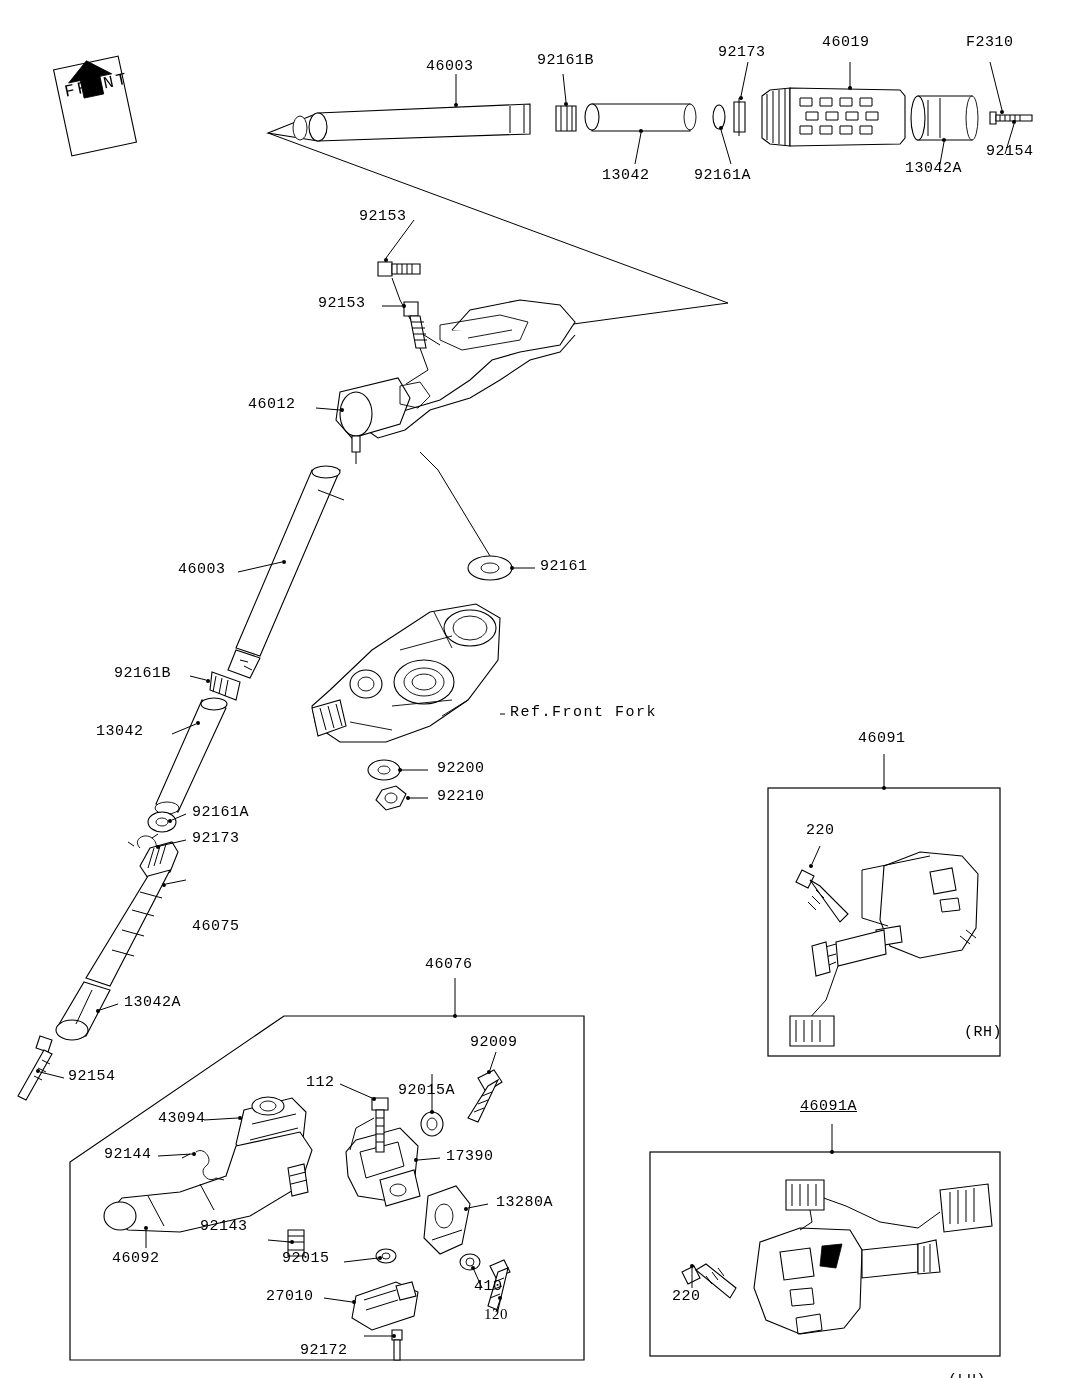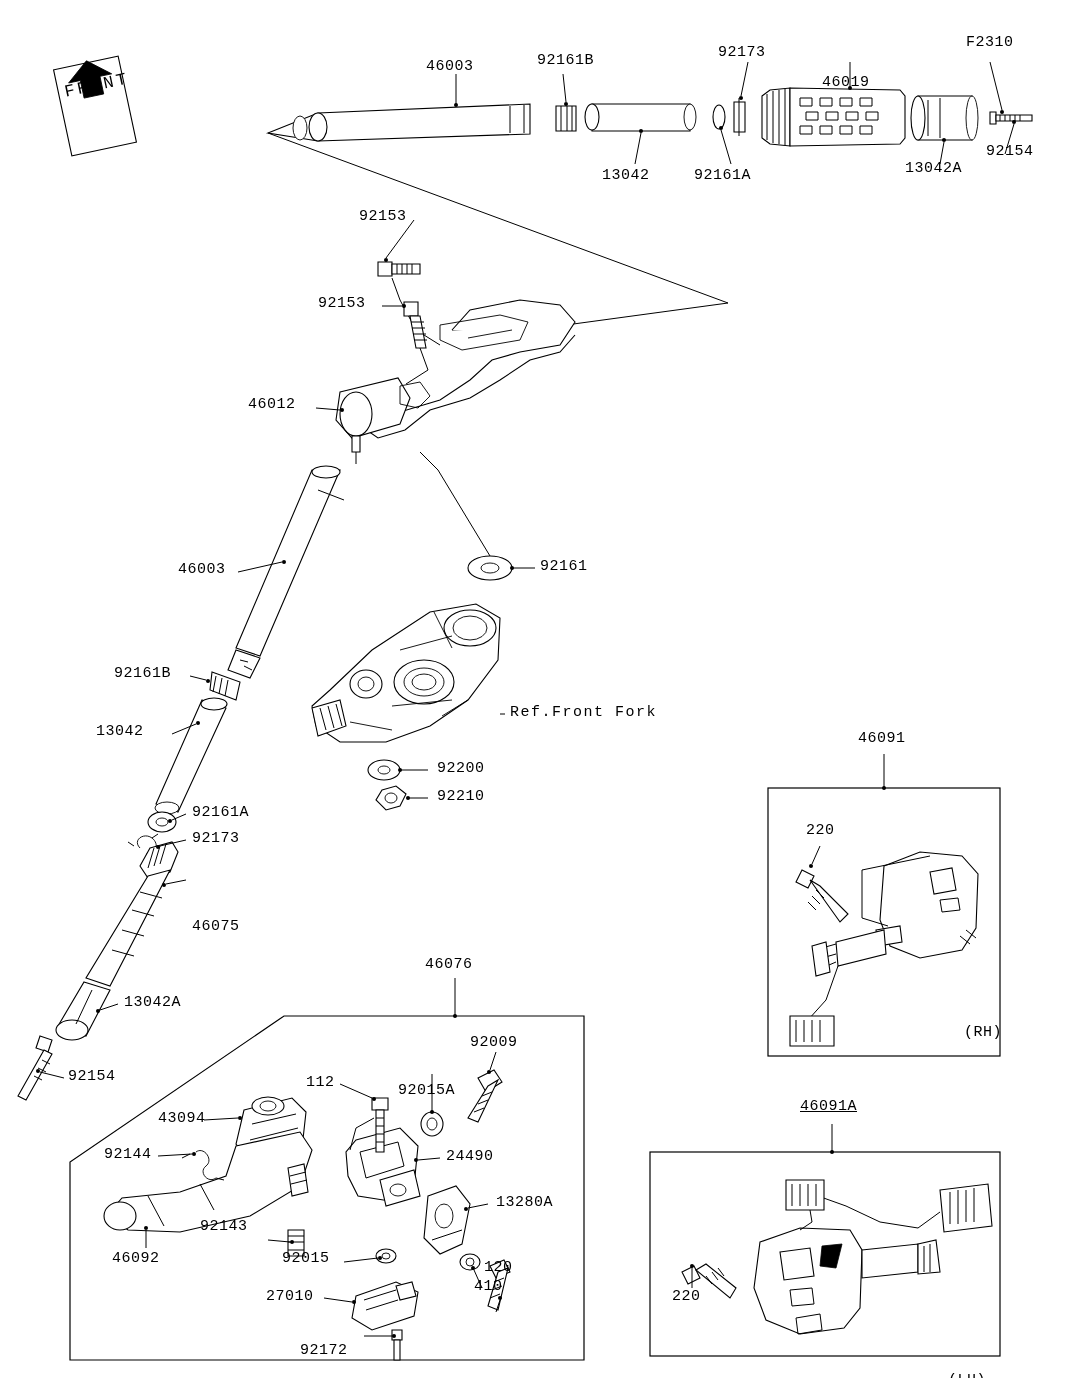--- a/index.html
+++ b/index.html
@@ -413,21 +413,21 @@
       <circle class="pt" cx="354" cy="1302" r="2"></circle>
     <path class="ln" d="M364,1336 L392,1336"></path>
       <circle class="pt" cx="394" cy="1336" r="2"></circle>
   </svg>
 
   <div class="lbl" style="left:64px; top:76px; transform:rotate(-12deg); letter-spacing:3px; font-size:17px;">FRONT</div>
 
   <div class="lbl" style="left:426px; top:58px;">46003</div>
   <div class="lbl" style="left:537px; top:52px;">92161B</div>
   <div class="lbl" style="left:718px; top:44px;">92173</div>
-  <div class="lbl" style="left:822px; top:34px;margin-top:40px;">46019</div>
+  <div class="lbl" style="left:822px; top:34px;">46019</div>
   <div class="lbl" style="left:966px; top:34px;">F2310</div>
   <div class="lbl" style="left:602px; top:167px;">13042</div>
   <div class="lbl" style="left:694px; top:167px;">92161A</div>
   <div class="lbl" style="left:905px; top:160px;">13042A</div>
   <div class="lbl" style="left:986px; top:143px;">92154</div>
 
   <div class="lbl" style="left:359px; top:208px;">92153</div>
   <div class="lbl" style="left:318px; top:295px;">92153</div>
   <div class="lbl" style="left:248px; top:396px;">46012</div>
   <div class="lbl" style="left:178px; top:561px;">46003</div>
@@ -450,23 +450,23 @@
   <div class="lbl" style="left:800px; top:1098px;text-decoration:underline;">46091A</div>
   <div class="lbl" style="left:672px; top:1288px;">220</div>
   <div class="lbl" style="left:948px; top:1324px;margin-top:48px;">(LH)</div>
 
   <div class="lbl" style="left:425px; top:956px;">46076</div>
   <div class="lbl" style="left:470px; top:1034px;">92009</div>
   <div class="lbl" style="left:398px; top:1082px;">92015A</div>
   <div class="lbl" style="left:306px; top:1074px;">112</div>
   <div class="lbl" style="left:158px; top:1110px;">43094</div>
   <div class="lbl" style="left:104px; top:1146px;">92144</div>
-  <div class="lbl" style="left:446px; top:1148px;">24490</div>
+  <div class="lbl" style="left:446px; top:1148px;">17390</div>
   <div class="lbl" style="left:496px; top:1194px;">13280A</div>
   <div class="lbl" style="left:200px; top:1218px;">92143</div>
   <div class="lbl" style="left:112px; top:1250px;">46092</div>
   <div class="lbl" style="left:282px; top:1250px;">92015</div>
   <div class="lbl" style="left:474px; top:1278px;">410</div>
-  <div class="lbl" style="left:484px; top:1259px;">120</div>
+  <div class="lbl" style="left:484px; top:1306px;font-family:Liberation Serif, serif;">120</div>
   <div class="lbl" style="left:266px; top:1288px;">27010</div>
   <div class="lbl" style="left:300px; top:1326px;margin-top:16px;">92172</div>
 
 </div>
 
 </body></html>

